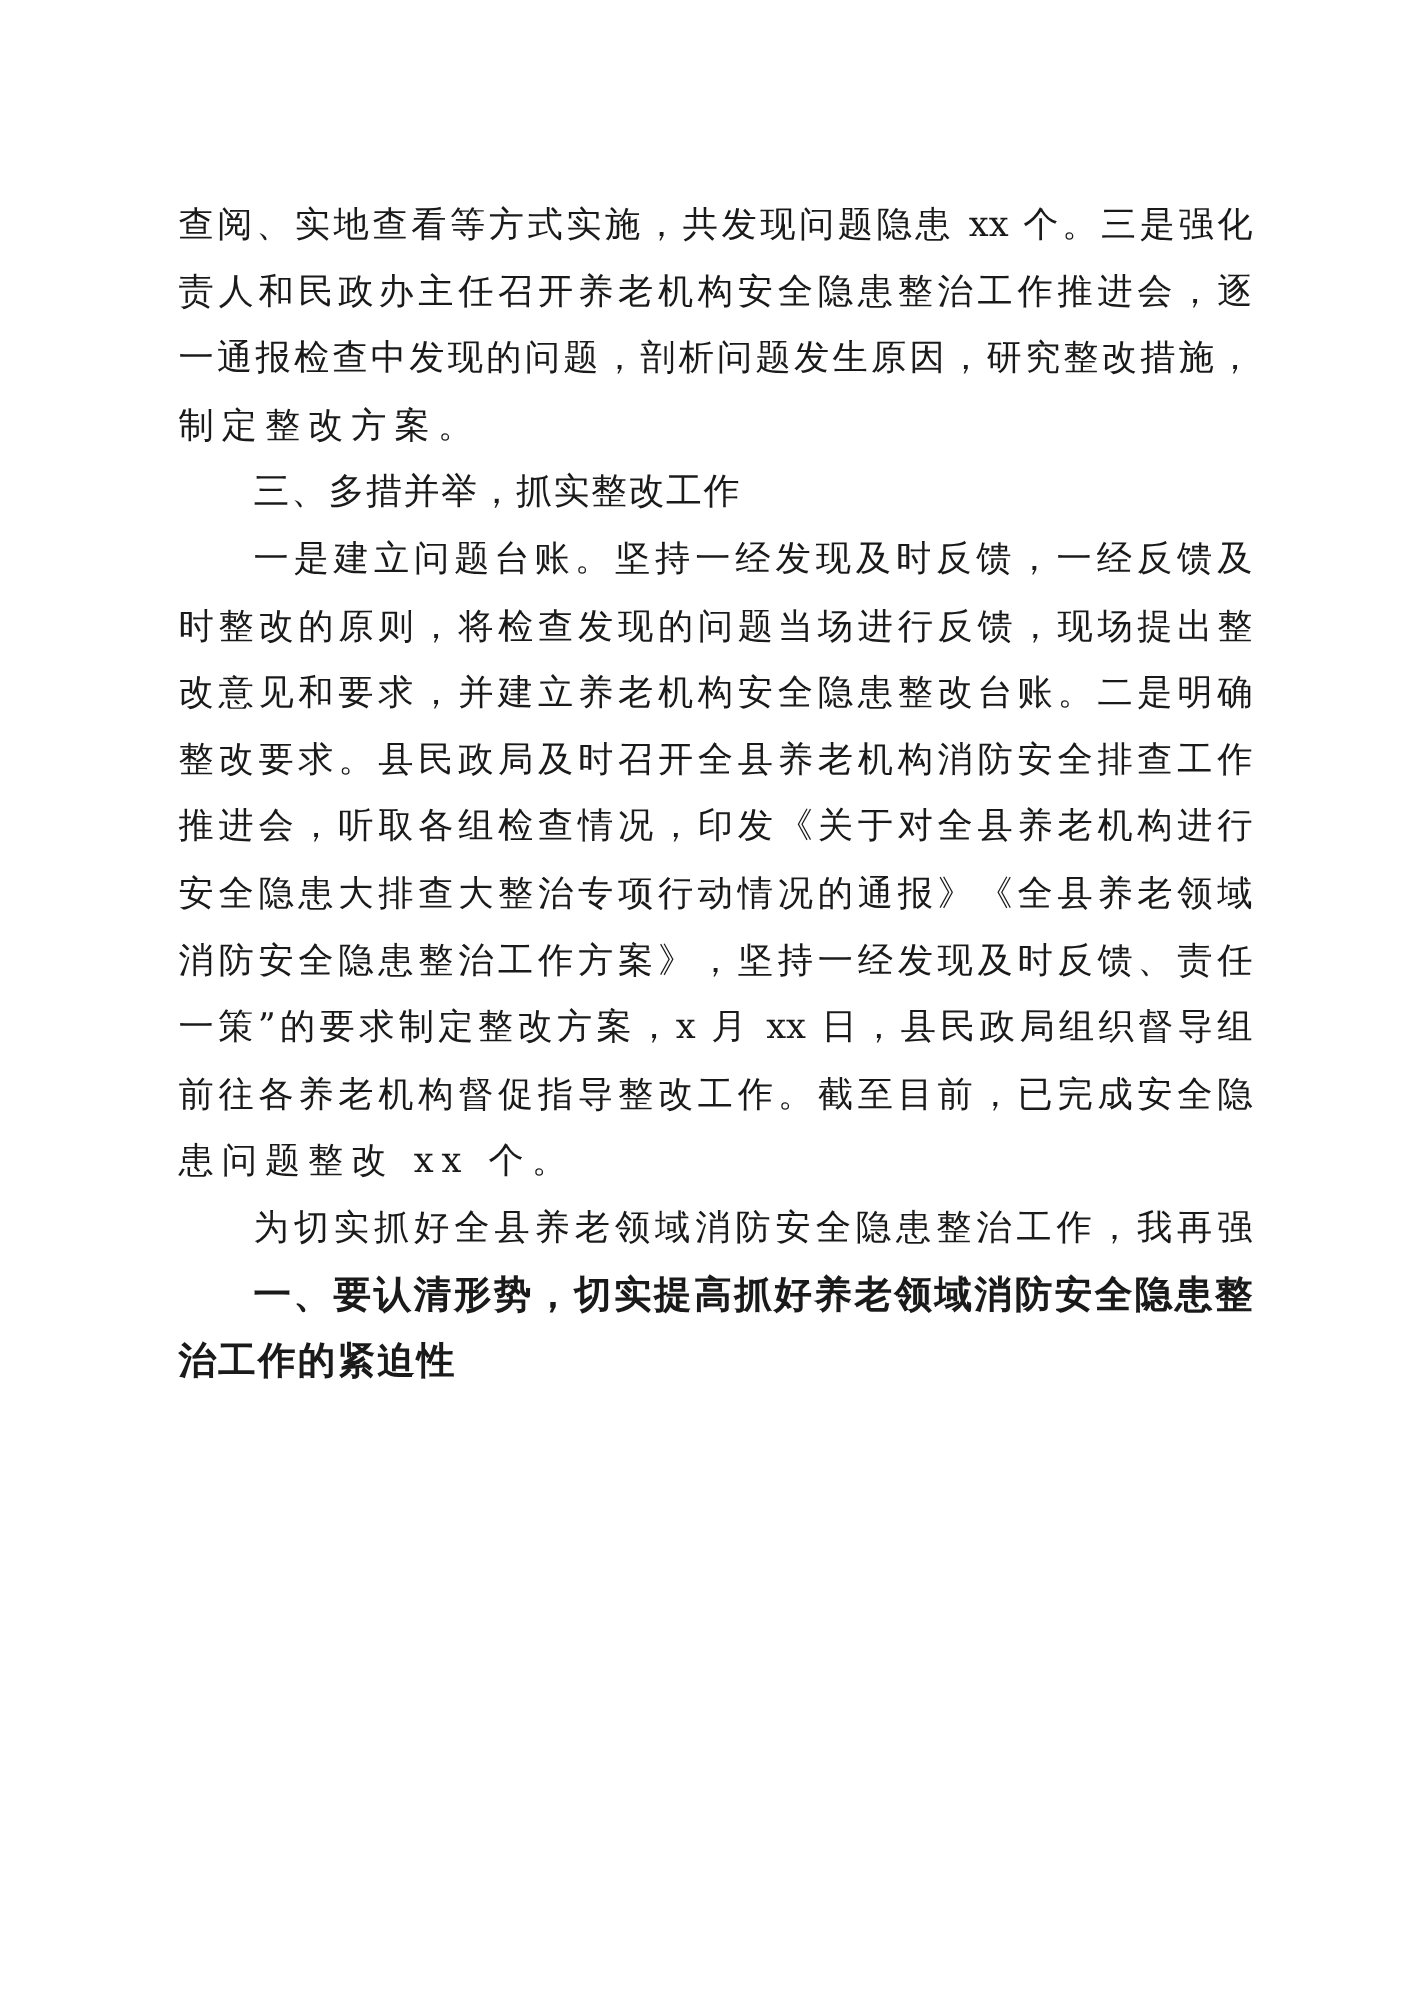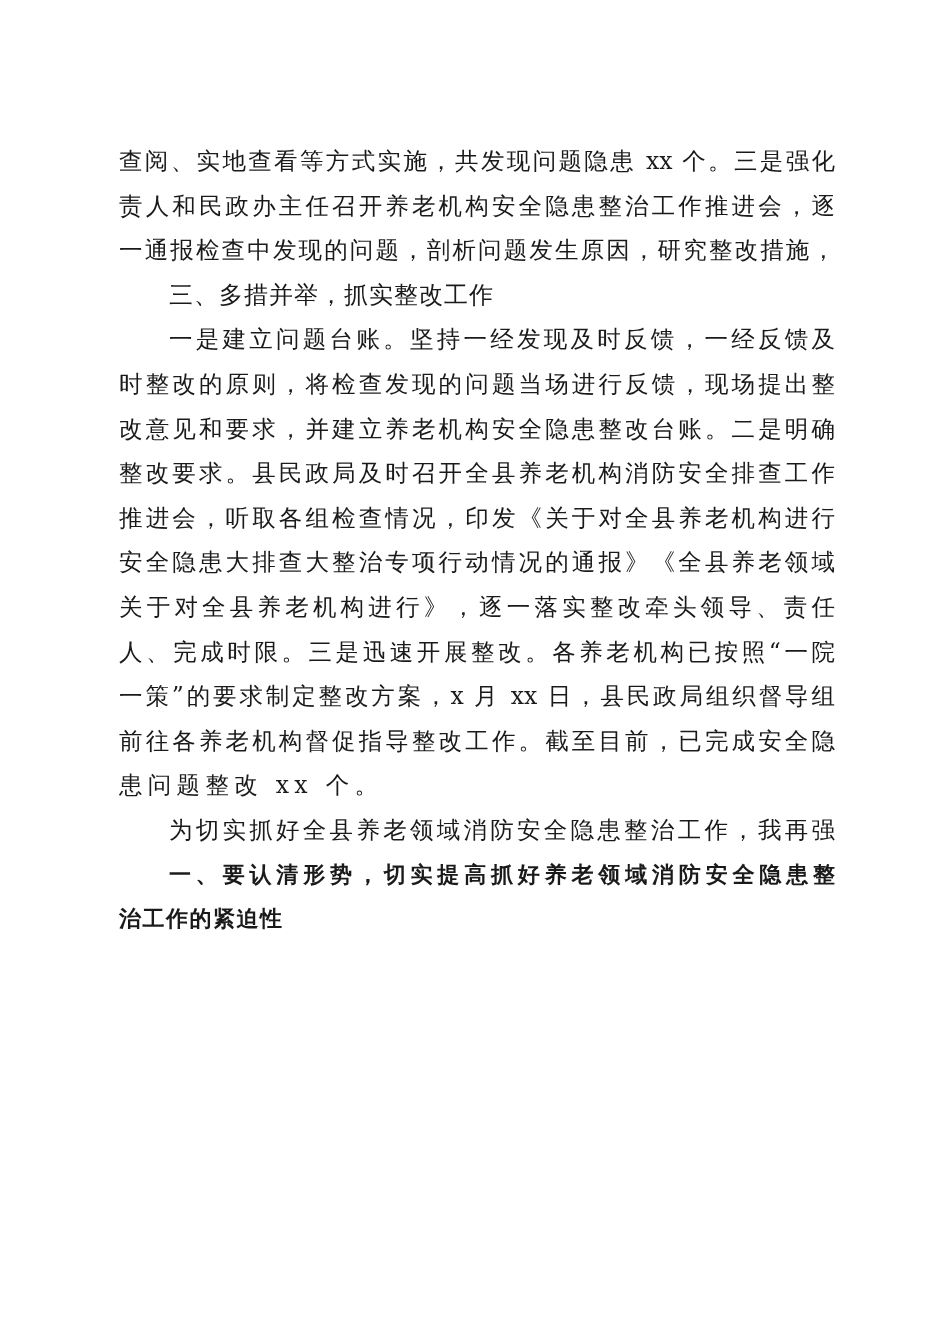--- a/index.html
+++ b/index.html
@@ -1,57 +1,57 @@
 <!DOCTYPE html>
 <html><head>
 <meta charset="utf-8">
 <style>
   html, body { margin: 0; padding: 0; background: #ffffff; }
   body { width: 950px; height: 1344px; position: relative; overflow: hidden; }
   .page {
-    position: absolute; left: 119px; top: 139px; width: 716px;
+    position: absolute; left: 119px; top: 127px; width: 716px;
     font-family: "DejaVu Serif", "Liberation Serif", serif;
     color: #1a1a1a;
   }
   .line {
     height: 44.6px; line-height: 44.6px; font-size: 23.5px;
     white-space: nowrap; letter-spacing: 5.3px;
   }
   .line.justify { text-align: justify; text-align-last: justify; letter-spacing: 0; }
   .indent { padding-left: 50px; }
   .h2 {
     font-family: "DejaVu Sans", "Liberation Sans", sans-serif;
     font-weight: normal; font-size: 24px; letter-spacing: 1px;
   }
   .h1 {
     font-family: "DejaVu Sans", "Liberation Sans", sans-serif;
-    font-weight: bold; font-size: 22px; letter-spacing: 1.5px;
+    font-weight: bold; font-size: 25px; letter-spacing: 1.5px;
   }
 </style>
 </head>
 <body>
 
 <div class="page">
   <div>
     <div class="line justify">查阅、实地查看等方式实施，共发现问题隐患 xx 个。三是强化</div>
     <div class="line justify">责人和民政办主任召开养老机构安全隐患整治工作推进会，逐</div>
     <div class="line justify">一通报检查中发现的问题，剖析问题发生原因，研究整改措施，</div>
+    <div class="line">制定整改方案。</div>
   </div>
 
   <div class="line h2 indent">三、多措并举，抓实整改工作</div>
 
   <div>
     <div class="line justify indent">一是建立问题台账。坚持一经发现及时反馈，一经反馈及</div>
     <div class="line justify">时整改的原则，将检查发现的问题当场进行反馈，现场提出整</div>
     <div class="line justify">改意见和要求，并建立养老机构安全隐患整改台账。二是明确</div>
     <div class="line justify">整改要求。县民政局及时召开全县养老机构消防安全排查工作</div>
     <div class="line justify">推进会，听取各组检查情况，印发《关于对全县养老机构进行</div>
     <div class="line justify">安全隐患大排查大整治专项行动情况的通报》《全县养老领域</div>
-    <div class="line justify">关于对全县养老机构进行》，逐一落实整改牵头领导、责任</div>
-    <div class="line justify">人、完成时限。三是迅速开展整改。各养老机构已按照“一院</div>
+    <div class="line justify">消防安全隐患整治工作方案》，坚持一经发现及时反馈、责任</div>
     <div class="line justify">一策”的要求制定整改方案，x 月 xx 日，县民政局组织督导组</div>
     <div class="line justify">前往各养老机构督促指导整改工作。截至目前，已完成安全隐</div>
     <div class="line">患问题整改 xx 个。</div>
   </div>
 
   <div>
     <div class="line justify indent">为切实抓好全县养老领域消防安全隐患整治工作，我再强</div>
   </div>
 
   <div>

